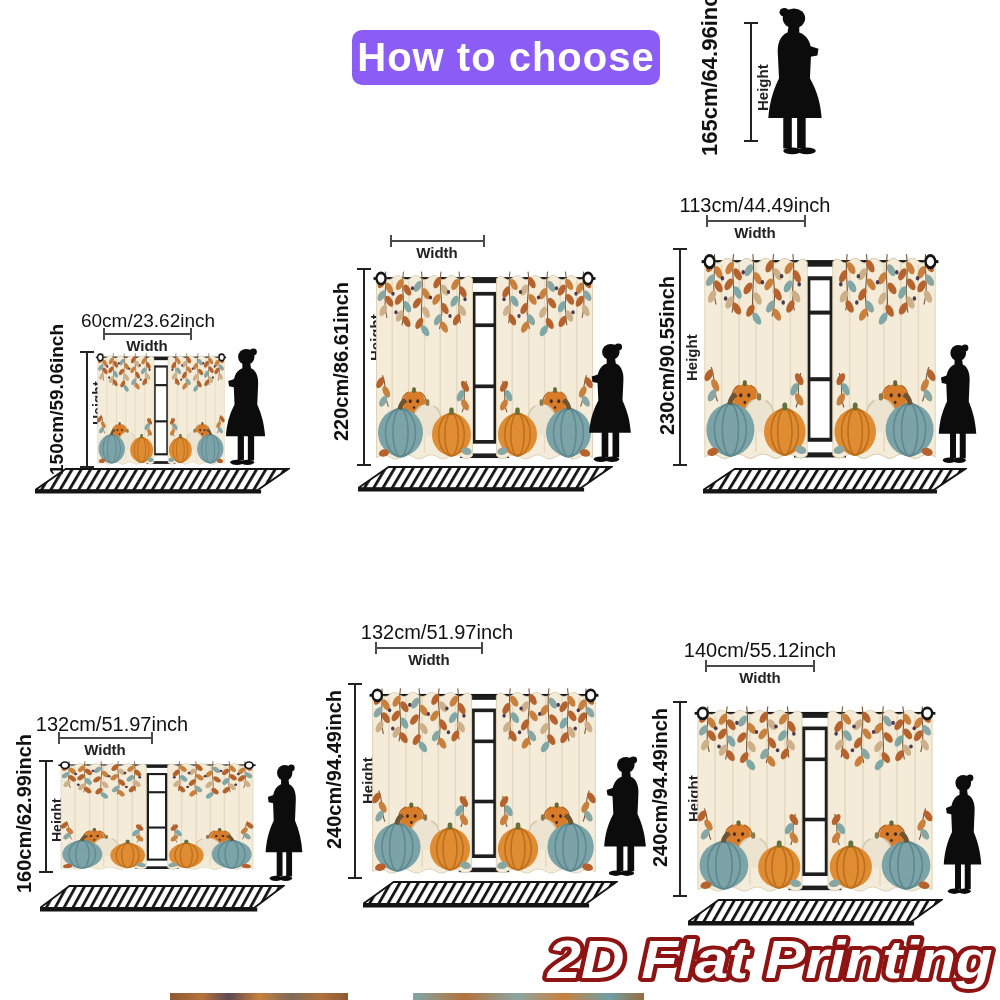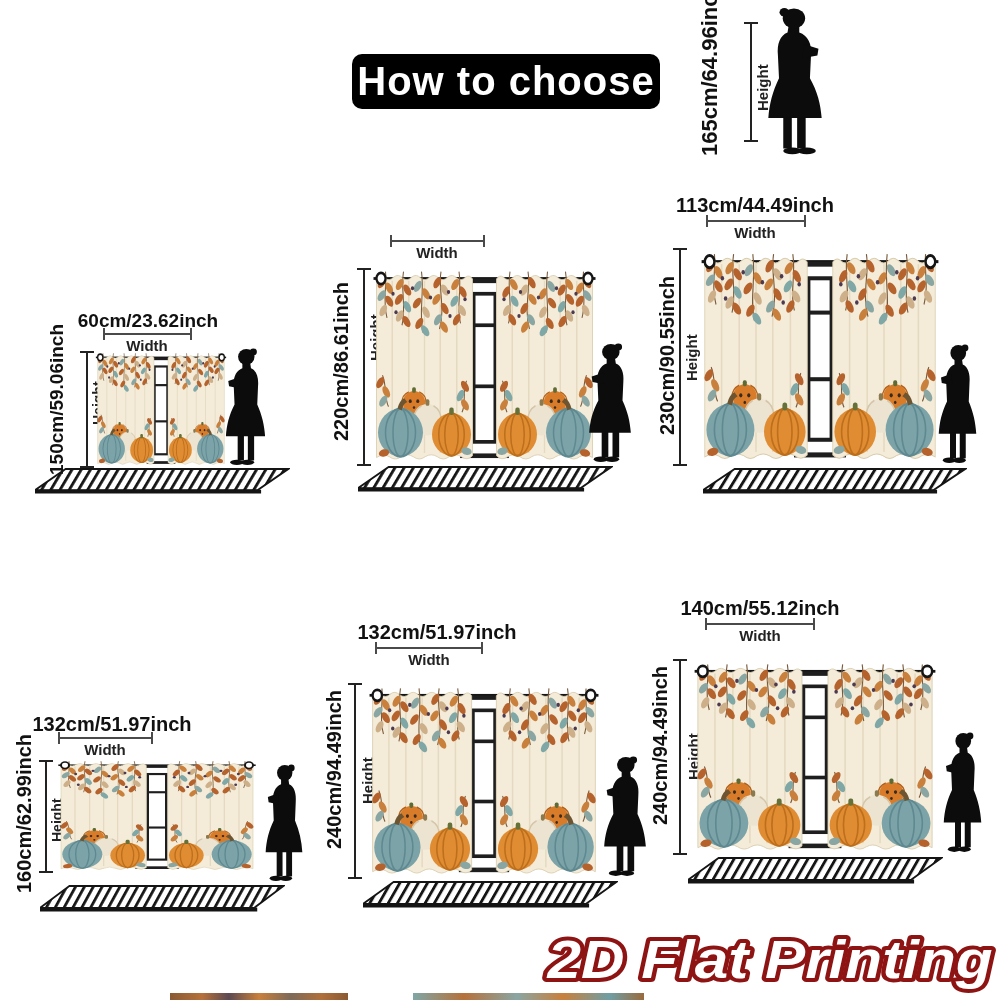--- a/index.html
+++ b/index.html
@@ -1,24 +1,24 @@
 <!DOCTYPE html>
 <html><head>
 <meta charset="utf-8">
 <style>
   html,body{margin:0;padding:0;background:#fff;}
   #page{position:relative;width:1000px;height:1000px;background:#fff;overflow:hidden;
         font-family:"Liberation Sans",sans-serif;color:#111;}
   
-  .title{position:absolute;left:352px;top:54px;width:308px;height:55px;background:#000000;
+  .title{position:absolute;left:352px;top:30px;width:308px;height:55px;background:#8b5cf6;
          border-radius:10px;display:flex;align-items:center;justify-content:center;
          color:#fff;font-size:40px;font-weight:bold;letter-spacing:1px;}
   
   .diagram{position:absolute;}
-  .wlabel{position:absolute;font-size:20px;font-weight:bold;text-align:center;white-space:nowrap;}
+  .wlabel{position:absolute;font-size:20px;font-weight:normal;text-align:center;white-space:nowrap;}
   .wword,.hword{font-weight:bold;font-size:15px;color:#222;}
   .wword{position:absolute;text-align:center;}
   .vtext{writing-mode:vertical-rl;transform:rotate(180deg);text-align:center;white-space:nowrap;}
   .vsize{position:absolute;font-size:20px;font-weight:bold;}
   .hword{position:absolute;}
   .bracket{position:absolute;height:2px;background:#4a4a4a;}
   .bracket::before,.bracket::after{content:"";position:absolute;top:-5px;width:2px;height:12px;background:#4a4a4a;}
   .bracket::before{left:0;} .bracket::after{right:0;}
   .vline{position:absolute;width:2px;background:#222;}
   .vline::before,.vline::after{content:"";position:absolute;left:-6px;width:14px;height:2px;background:#222;}
@@ -68,21 +68,21 @@
   .d5{left:315px;top:615px;width:340px;height:300px}
   .d5 .wlabel{left:22px;top:6px;width:200px}
   .d5 .bracket{left:60px;top:32px;width:108px}
   .d5 .wword{left:64px;top:36px;width:100px}
   .d5 .vsize{left:8px;top:65px;width:26px;height:180px}
   .d5 .vline{left:39px;top:68px;height:196px}
   .d5 .hword{left:44px;top:140px;height:52px}
   .d5 .scene{left:53px;top:68px;width:232px;height:196px}
   .d5 .person{left:285px;top:140px;width:50px;height:124px}
   .d5 .ground{left:48px;top:265px;width:255px;height:28px}
-  .d6{left:640px;top:591px;width:350px;height:300px}
+  .d6{left:640px;top:633px;width:350px;height:300px}
   .d6 .wlabel{left:20px;top:6px;width:200px}
   .d6 .bracket{left:65px;top:32px;width:110px}
   .d6 .wword{left:70px;top:36px;width:100px}
   .d6 .vsize{left:9px;top:65px;width:26px;height:180px}
   .d6 .vline{left:39px;top:68px;height:196px}
   .d6 .hword{left:45px;top:140px;height:52px}
   .d6 .scene{left:53px;top:68px;width:244px;height:196px}
   .d6 .person{left:300px;top:140px;width:45px;height:124px}
   .d6 .ground{left:48px;top:265px;width:255px;height:28px}
   

